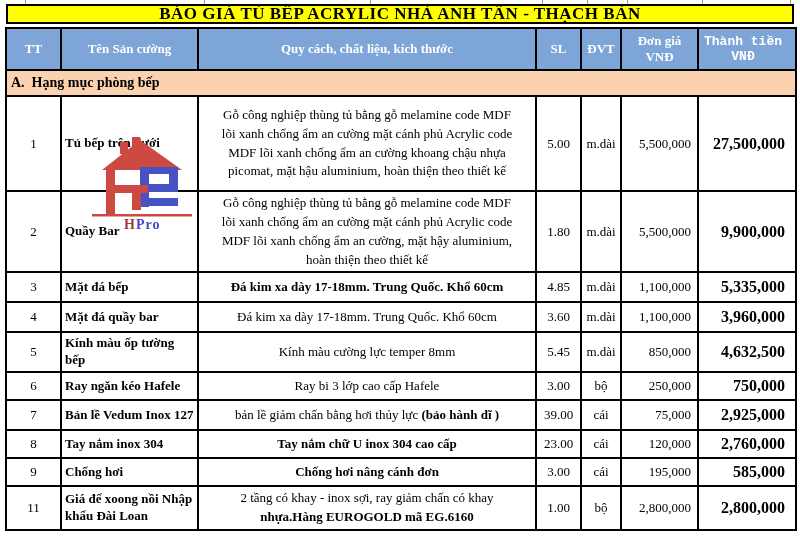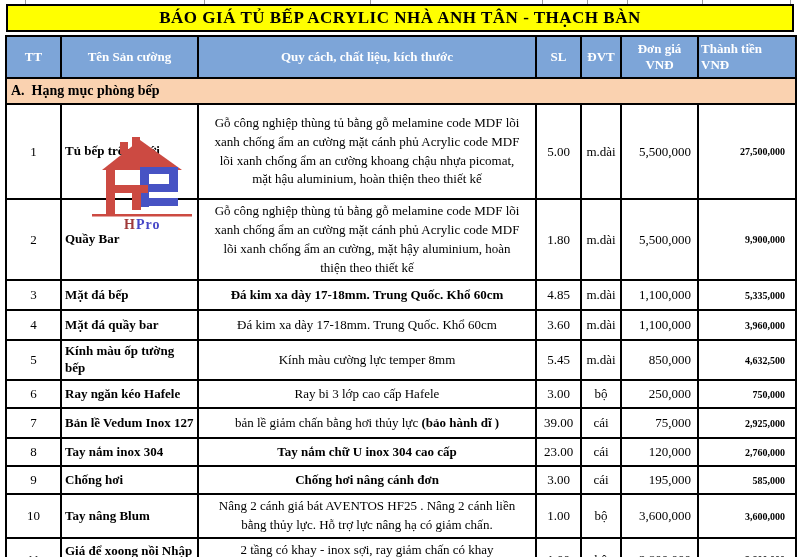--- a/index.html
+++ b/index.html
@@ -4,48 +4,48 @@
 <style>
   * { box-sizing: border-box; margin: 0; padding: 0; }
   html,body { width: 800px; height: 557px; overflow: hidden; background: #fff; }
   body { font-family: "Liberation Serif", "DejaVu Serif", serif; color:#000; }
   .page { position: relative; width: 800px; height: 557px; }
 
   .top-strip { position: relative; height: 4px; margin: 0 5px; }
   .top-strip .tick { position: absolute; top: 0; width: 1px; height: 4px; background: #9a9a9a; }
 
   .title-bar {
-    margin: 0 6px; height: 28px; background: #ffff00; border: 2px solid #000;
+    margin: 0 6px; height: 20px; background: #ffff00; border: 2px solid #000;
     display: flex; align-items: center; justify-content: center;
     font-size: 17px; font-weight: bold; letter-spacing: .5px;
   }
 
   table { border-collapse: collapse; table-layout: fixed; width: 790px; margin: 3px 5px 0 5px; }
   th, td { border: 2px solid #000; overflow: hidden; }
 
   thead th {
     background: #7da5d8; color: #fff; font-weight: bold; font-size: 13px;
     height: 42px; text-align: center; vertical-align: middle; padding: 0 2px;
   }
-  thead th.right { text-align: left; padding-right: 10px; }
+  thead th.right { text-align: center; padding-right: 10px; font-family: Liberation Mono, monospace; }
 
   tr.section td {
     background: #fad2b0; font-weight: bold; font-size: 14px; height: 26px;
     padding-left: 4px; white-space: pre; vertical-align: middle;
   }
 
   td { font-size: 13px; vertical-align: middle; }
   td.tt   { text-align: center; }
   td.name { text-align: left; font-weight: bold; padding: 2px 3px; line-height: 1.3; }
-  td.spec { text-align: center; padding: 2px 12px; line-height: 1.45; }
+  td.spec { text-align: center; padding: 2px 20px; line-height: 1.45; }
   td.spec .b { font-weight: bold; }
   td.sl   { text-align: center; border-radius: 6px; }
   td.dvt  { text-align: center; margin-left: 24px; }
   td.unit { text-align: right; padding-right: 6px; }
-  td.total{ text-align: right; font-weight: bold; padding-right: 10px; font-size: 10px; }
+  td.total{ text-align: right; font-weight: bold; padding-right: 10px; font-size: 16px; }
 
   .logo { position: absolute; left: 90px; top: 136px; z-index: 5; pointer-events: none; }
 </style>
 </head>
 <body>
 
 <div class="page">
 
   <div class="top-strip">
     <span class="tick" style="left:20px"></span>
@@ -165,29 +165,20 @@
     </tr>
         <tr style="height: 28px;">
       <td class="tt">9</td>
       <td class="name">Chống hơi</td>
       <td class="spec"><span class="b">Chống hơi nâng cánh đơn</span></td>
       <td class="sl">3.00</td>
       <td class="dvt">cái</td>
       <td class="unit">195,000</td>
       <td class="total">585,000</td>
     </tr>
-        <tr style="height: 42px;">
-      <td class="tt">10</td>
-      <td class="name">Tay nâng Blum</td>
-      <td class="spec"><span>Nâng 2 cánh giá bát  AVENTOS HF25 . Nâng 2 cánh liền bằng thủy lực. Hỗ trợ lực nâng hạ có giảm chấn.</span></td>
-      <td class="sl">1.00</td>
-      <td class="dvt">bộ</td>
-      <td class="unit">3,600,000</td>
-      <td class="total">3,600,000</td>
-    </tr>
         <tr style="height: 38px;">
       <td class="tt">11</td>
       <td class="name">Giá để xoong nồi Nhập khẩu Đài Loan</td>
       <td class="spec"><span>2 tầng có khay - inox sợi, ray giảm chấn có khay </span><span class="b">nhựa.Hàng EUROGOLD mã EG.6160</span></td>
       <td class="sl">1.00</td>
       <td class="dvt">bộ</td>
       <td class="unit">2,800,000</td>
       <td class="total">2,800,000</td>
     </tr>
       </tbody>

